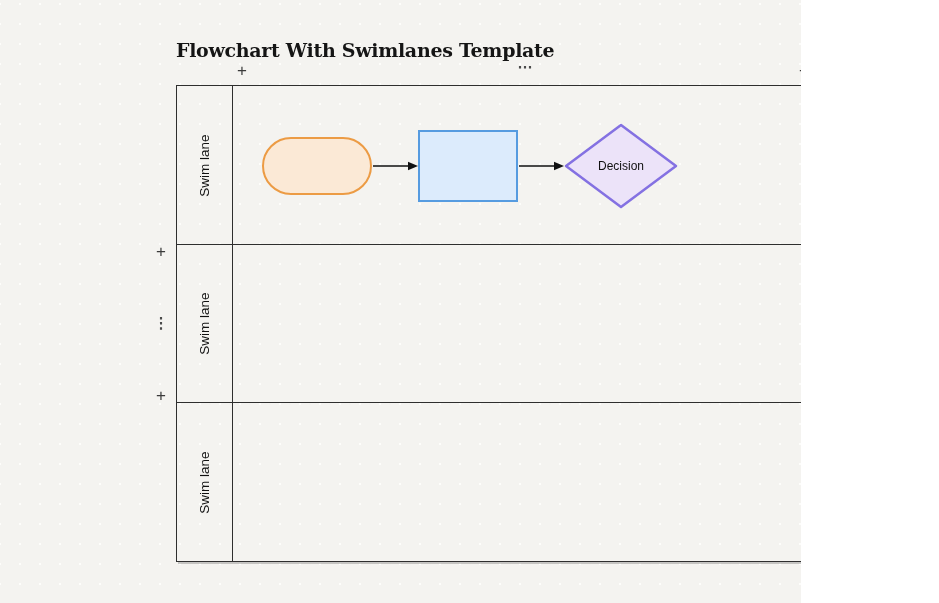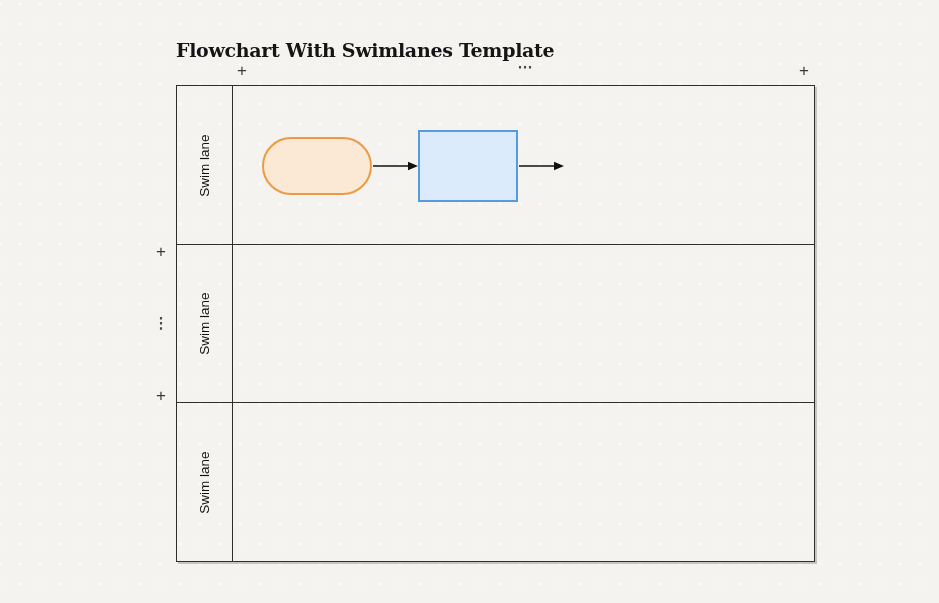--- a/index.html
+++ b/index.html
@@ -1,21 +1,21 @@
 <!DOCTYPE html>
 <html><head>
 <meta charset="utf-8">
 <style>
   * { margin: 0; padding: 0; box-sizing: border-box; }
   html, body { width: 939px; height: 603px; }
   body { font-family: "Liberation Sans", sans-serif; }
 
   #stage {
     position: relative;
-    width: 939px;
+    width: 801px;
     height: 603px;
     background-color: #f4f3f0;
     background-image: radial-gradient(circle, #fdfdfb 1.2px, rgba(0,0,0,0) 1.4px);
     background-size: 20px 20px;
     background-position: 10px 14px;
     overflow: hidden;
   }
 
   .title {
     position: absolute;
@@ -153,14 +153,20 @@
     <polygon points="35,1.8 45,6 35,10.2" fill="#111"></polygon>
   </svg>
 
   <div class="shape process"></div>
 
   <svg class="arrow" style="left:519px; top:160px;" width="46" height="12" viewBox="0 0 46 12">
     <line x1="0" y1="6" x2="36" y2="6" stroke="#111" stroke-width="1.6"></line>
     <polygon points="35,1.8 45,6 35,10.2" fill="#111"></polygon>
   </svg>
 
+  <div class="shape decision-wrap">
+    <svg width="116" height="86" viewBox="0 0 116 86">
+      <polygon points="58,2 113,43 58,84 3,43" fill="#ece3f9" stroke="#8471e2" stroke-width="2.5" stroke-linejoin="round"></polygon>
+    </svg>
+    <span class="decision-label">Decision</span>
+  </div>
 
 </div>
 
 </body></html>

